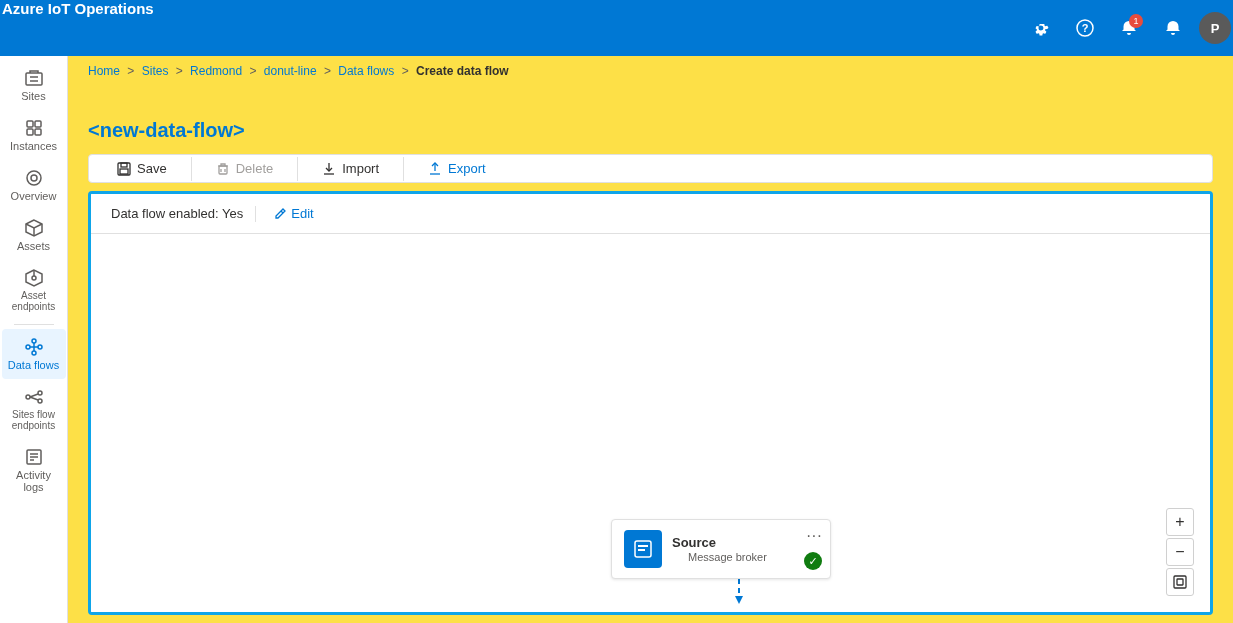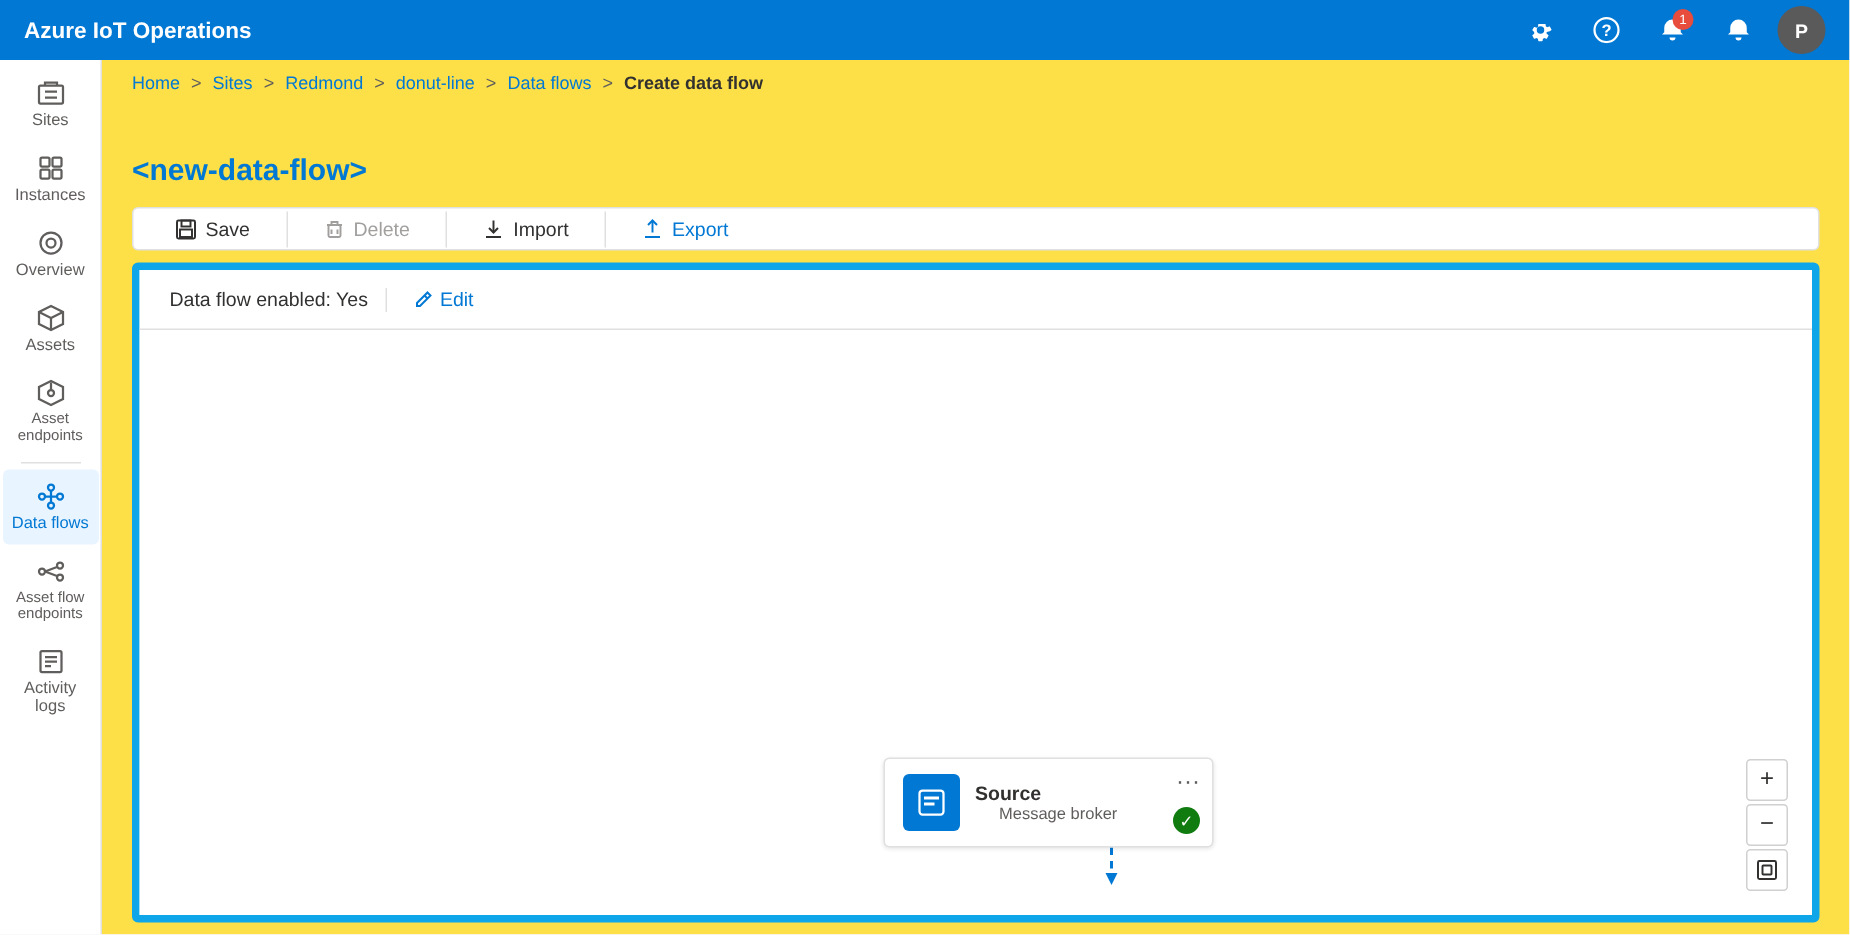--- a/index.html
+++ b/index.html
@@ -2,24 +2,23 @@
 <html><head>
   <meta charset="utf-8">
   <style>
     * { box-sizing: border-box; margin: 0; padding: 0; }
     body { font-family: 'Segoe UI', Arial, sans-serif; font-size: 13px; background: #f3f2f1; display: flex; flex-direction: column; height: 623px; overflow: hidden; }
 
     
     .top-nav {
       background: #0078d4;
       color: white;
-      height: 40px;
-      display: flex;
-      align-items: center;
-      padding: 0 16px;
+      height: 56px;
+      display: flex;
+      padding: 0 2px;
       flex-shrink: 0;
     }
     .top-nav-title {
       font-size: 15px;
       font-weight: 600;
       color: white;
       flex: 1;
     }
     .top-nav-icons {
       display: flex;
@@ -152,21 +151,21 @@
       border-radius: 3px;
       font-size: 13px;
       color: #323130;
     }
     .toolbar-btn.disabled { color: #a19f9d; cursor: default; }
     .toolbar-sep { width: 1px; height: 24px; background: #e0e0e0; margin: 0 4px; }
 
     
     .canvas-container {
       background: #fff;
-      border: 5px solid #0ea5e9;
+      border: 3px solid #0ea5e9;
       border-radius: 4px;
       margin: 0 20px 8px;
       flex: 1;
       overflow: hidden;
       position: relative;
       display: flex;
       flex-direction: column;
     }
 
     
@@ -372,21 +371,21 @@
     </div>
 
     <div class="sidebar-item">
       <svg viewBox="0 0 20 20" fill="none" stroke="#605e5c" stroke-width="1.5">
         <circle cx="4" cy="10" r="2"></circle>
         <circle cx="16" cy="6" r="2"></circle>
         <circle cx="16" cy="14" r="2"></circle>
         <line x1="6" y1="10" x2="14" y2="7"></line>
         <line x1="6" y1="10" x2="14" y2="13"></line>
       </svg>
-      <span style="font-size:10px;">Asset flow endpoints</span>
+      <span style="font-size:10px;">Sites flow endpoints</span>
     </div>
 
     <div class="sidebar-item">
       <svg viewBox="0 0 20 20" fill="none" stroke="#605e5c" stroke-width="1.5">
         <rect x="3" y="3" width="14" height="14" rx="1"></rect>
         <line x1="6" y1="7" x2="14" y2="7"></line>
         <line x1="6" y1="10" x2="14" y2="10"></line>
         <line x1="6" y1="13" x2="10" y2="13"></line>
       </svg>
       <span>Activity logs</span>
@@ -470,21 +469,21 @@
 
         <svg class="connector-svg">
 
           <line x1="648" y1="345" x2="648" y2="365" stroke="#0078d4" stroke-width="2" stroke-dasharray="5,4"></line>
           <polygon points="644,362 652,362 648,370" fill="#0078d4"></polygon>
 
           <line x1="648" y1="450" x2="648" y2="470" stroke="#0078d4" stroke-width="2" stroke-dasharray="5,4"></line>
           <polygon points="644,467 652,467 648,475" fill="#0078d4"></polygon>
         </svg>
 
-        <div class="flow-node" style="left: 496px; top: 285px;">
+        <div class="flow-node" style="left: 520px; top: 285px;">
           <div class="flow-node-inner">
             <div class="node-icon">
               <svg width="22" height="22" viewBox="0 0 22 22" fill="none">
                 <rect x="3" y="3" width="16" height="16" rx="2" stroke="white" stroke-width="1.5"></rect>
                 <rect x="6" y="7" width="10" height="2" fill="white"></rect>
                 <rect x="6" y="11" width="7" height="2" fill="white"></rect>
               </svg>
             </div>
             <div class="node-info">
               <div class="node-title">Source</div>

